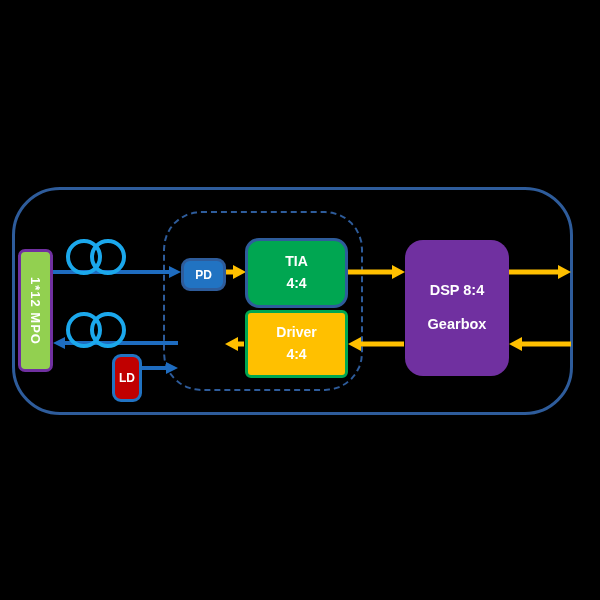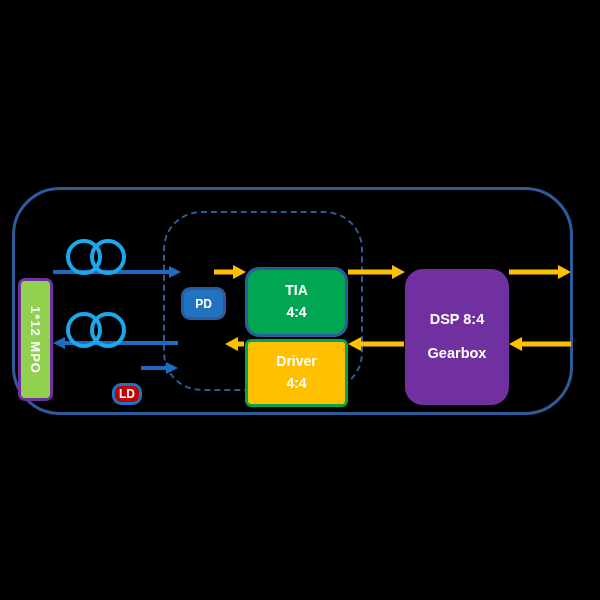--- a/index.html
+++ b/index.html
@@ -13,21 +13,20 @@
   }
   .inner-box{
     position:absolute;left:163px;top:211px;width:200px;height:180px;
     border:2px dashed var(--outline);border-radius:38px;box-sizing:border-box;
   }
   svg.wires{position:absolute;left:0;top:0;}
   .block{
     position:absolute;box-sizing:border-box;color:#fff;font-weight:bold;
     display:flex;flex-direction:column;align-items:center;justify-content:center;
     text-align:center;
-    margin-top:29px;
   }
   .mpo{
     left:18px;top:249px;width:35px;height:123px;background:var(--lime);
     border:3px solid var(--purple);border-radius:7px;font-size:13px;letter-spacing:1px;
   }
   .mpo .vtext{writing-mode:vertical-rl;white-space:nowrap;}
   .pd{
     left:181px;top:258px;width:45px;height:33px;background:var(--midblue);
     border:3px solid var(--outline);border-radius:9px;font-size:12px;
   }
@@ -37,21 +36,21 @@
   }
   .driver{
     left:245px;top:310px;width:103px;height:68px;background:var(--signal);
     border:3px solid var(--green);border-radius:6px;font-size:14px;line-height:1.55;
   }
   .mzm{
     left:178px;top:308px;width:46px;height:74px;background:var(--red);
     border:3px solid var(--midblue);border-radius:11px;font-size:13.5px;
   }
   .ld{
-    left:112px;top:354px;width:30px;height:22px;background:var(--red);
+    left:112px;top:354px;width:30px;height:48px;background:var(--red);
     border:3px solid var(--midblue);border-radius:9px;font-size:12px;
   }
   .dsp{
     left:405px;top:240px;width:104px;height:136px;background:var(--purple);
     border-radius:18px;font-size:14.5px;line-height:1.5;gap:12px;
   }
 </style>
 </head>
 <body>
 

